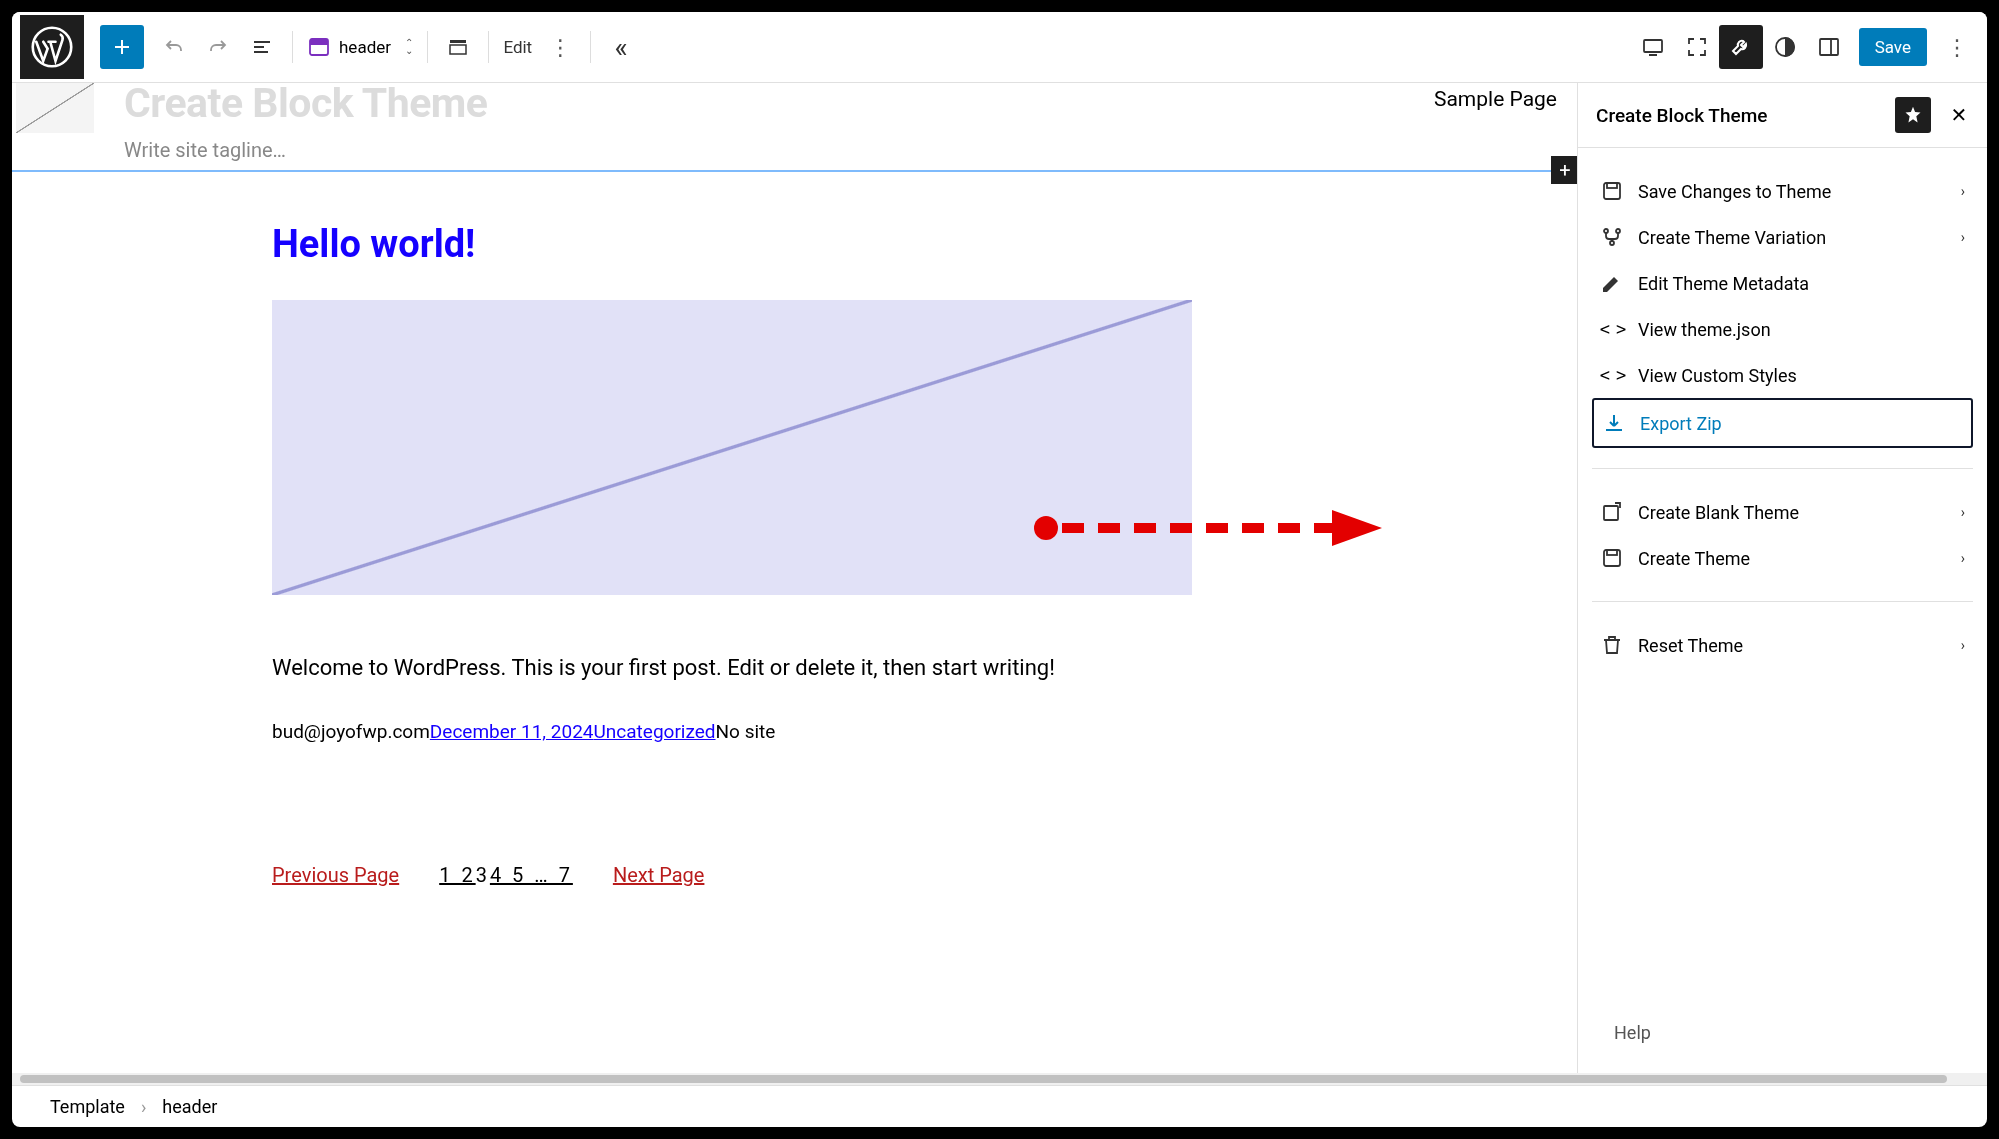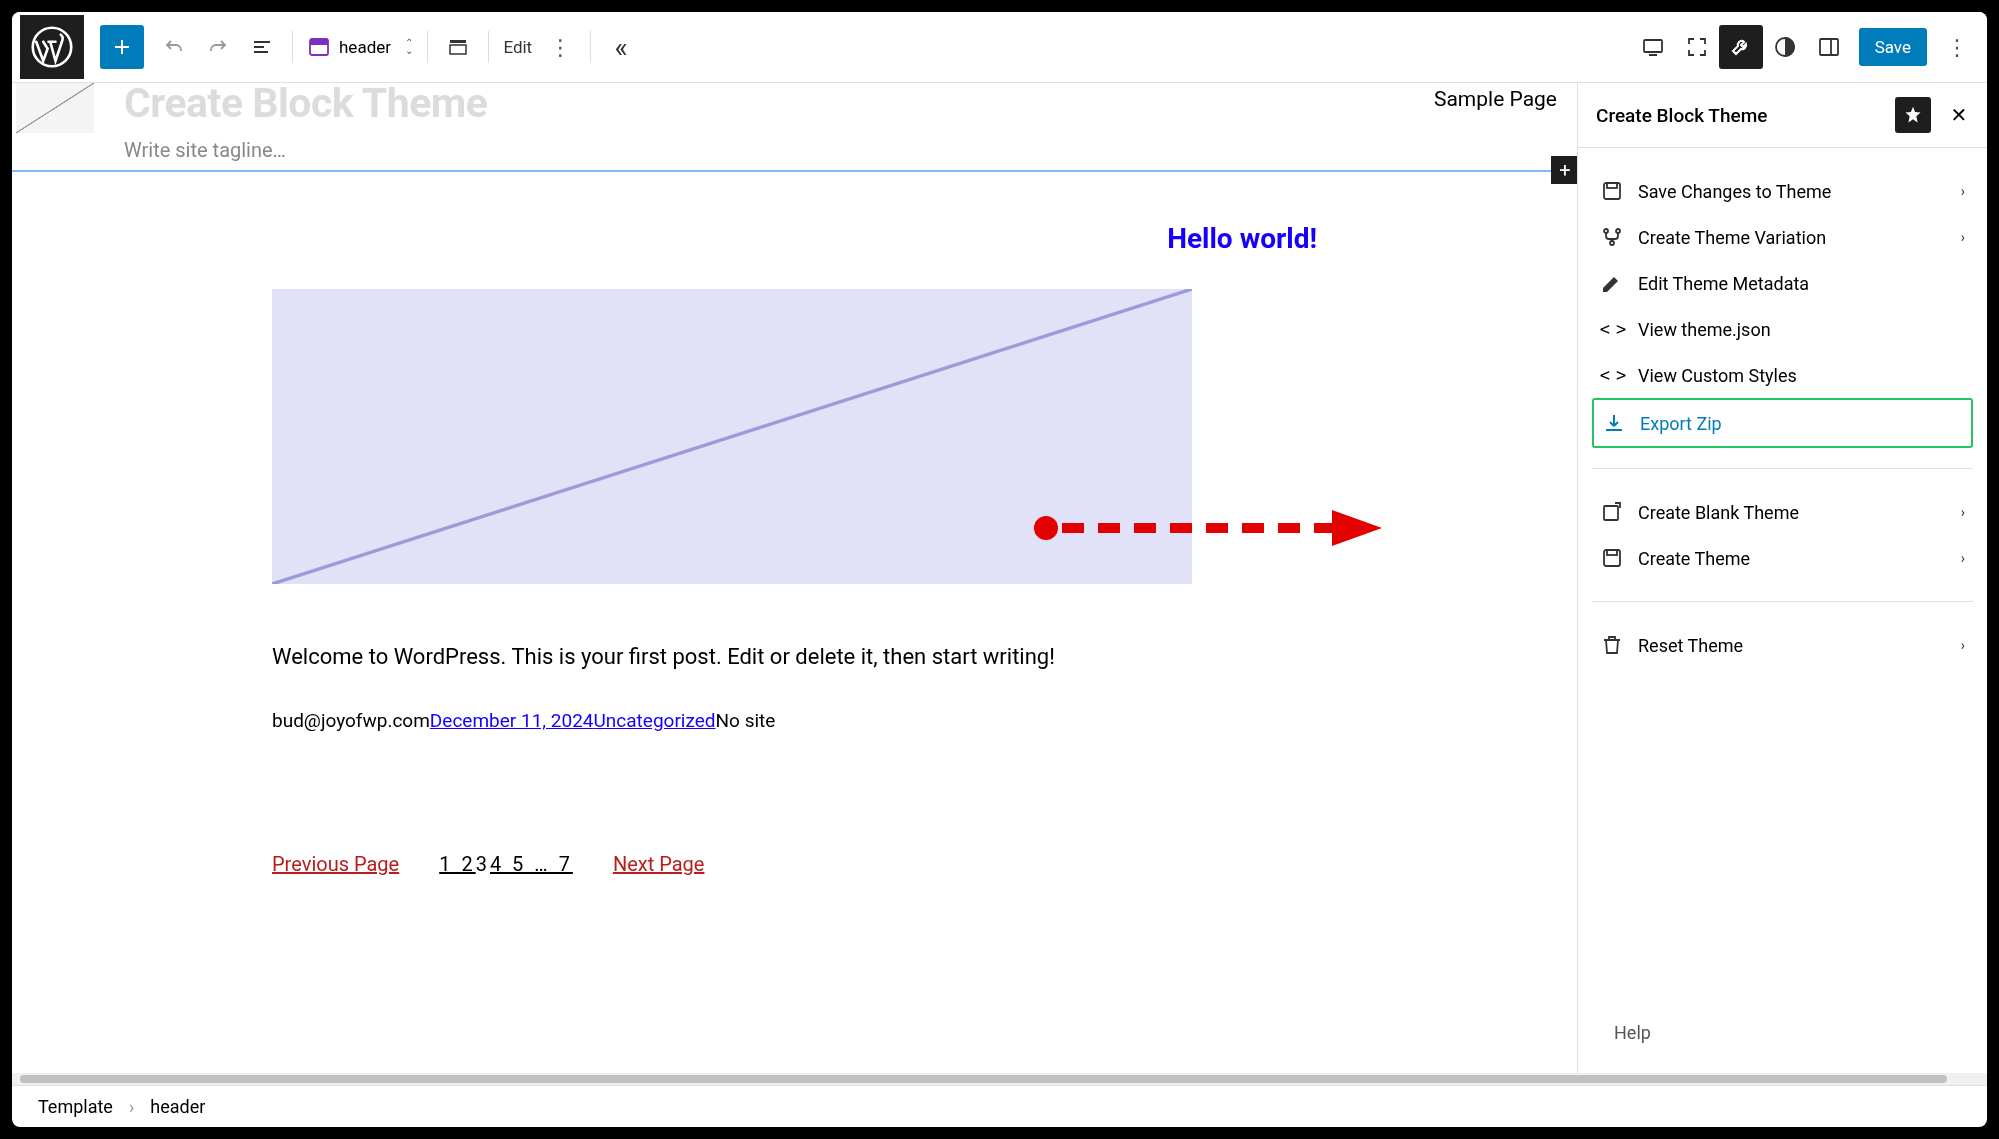--- a/index.html
+++ b/index.html
@@ -29,21 +29,21 @@
     .header-inner { display: flex; align-items: flex-start; padding: 0 20px 0 0; }
     .logo-placeholder { width: 78px; height: 50px; background: #f4f4f4; position: relative; overflow: hidden; margin-left: 4px; }
     .logo-placeholder::after { content:''; position:absolute; inset:0; background: linear-gradient(to bottom right, transparent 49%, #999 49.5%, #999 50.5%, transparent 51%); }
     .site-title-block { flex: 1; padding-left: 30px; }
     .site-title { font-size: 41px; font-weight: 700; color: #dcdcdc; letter-spacing: -0.5px; line-height: 1; }
     .site-tagline { color: #888; font-size: 20px; margin-top: 14px; }
     .sample-link { font-size: 21px; color: #000; white-space: nowrap; padding-top: 4px; }
     .add-header { position: absolute; right: -2px; bottom: -14px; width: 28px; height: 28px; background: #1e1e1e; color: #fff; display: flex; align-items: center; justify-content: center; font-size: 20px; }
     
     .content-region { padding: 50px 260px; }
-    .post-title { color: #1500ff; font-size: 28px; font-weight: 700; margin-bottom: 34px; text-align: right; }
+    .post-title { color: #1500ff; font-size: 38px; font-weight: 700; margin-bottom: 34px; }
     .featured-img { width: 920px; height: 295px; background: #e1e1f7; position: relative; overflow: hidden; }
     .featured-img::after { content:''; position:absolute; top:0; left:0; right:0; bottom:0; background: linear-gradient(to bottom right, transparent 49.6%, #9b9bd7 49.8%, #9b9bd7 50.2%, transparent 50.4%); }
     .post-body { font-size: 22px; color: #000; margin-top: 60px; }
     .meta-row { display: flex; font-size: 19px; margin-top: 40px; }
     .meta-row a { color: #1500ff; text-decoration: underline; }
     .pagination { display: flex; gap: 40px; align-items: center; margin-top: 120px; font-size: 20px; }
     .pagination a { color: #b91c1c; text-decoration: underline; }
     .pagination .nums span { text-decoration: underline; letter-spacing: 3px; text-align: center; }
     .pagination .nums span.cur { text-decoration: none; color: #000; }
     
@@ -51,30 +51,30 @@
     
     .sidebar { width: 410px; border-left: 1px solid #e0e0e0; display: flex; flex-direction: column; background: #fff; }
     .sidebar-header { display: flex; align-items: center; padding: 14px 10px 14px 18px; border-bottom: 1px solid #e0e0e0; gap: 10px; }
     .sidebar-title { font-size: 19px; font-weight: 500; flex: 1; }
     .star-badge { width: 36px; height: 36px; background: #1e1e1e; border-radius: 3px; display: flex; align-items: center; justify-content: center; }
     .close-sidebar { width: 36px; height: 36px; display: flex; align-items: center; justify-content: center; cursor: pointer; font-size: 20px; border:none; background:transparent;}
     .sidebar-body { flex: 1; padding: 20px 14px; overflow: auto; }
     .panel-item { display: flex; align-items: center; padding: 11px 8px; cursor: pointer; font-size: 18px; border-radius: 3px; gap: 14px; }
     .panel-item .icon-slot { width: 24px; height: 24px; display: flex; align-items: center; justify-content: center; flex-shrink:0; }
     .panel-item .chev { margin-left: auto; font-size: 14px; color: #333; }
-    .panel-item.highlighted { border: 2px solid #22c55e; border-radius: 3px; color: #007cba; }
+    .panel-item.highlighted { border: 2px solid #0f172a; border-radius: 3px; color: #007cba; }
     .panel-item.highlighted .icon-slot svg { stroke: #007cba; }
     .panel-sep { height: 1px; background: #e0e0e0; margin: 20px 0; }
     .help-item { display: flex; align-items: center; gap: 14px; padding: 10px 8px; color: #555; font-size: 18px; cursor: pointer; margin-top: auto; }
     .sidebar-body-wrapper { display: flex; flex-direction: column; height: 100%; }
     
     .scrollbar-h { height: 12px; background: #f0f0f0; position: relative; }
     .scrollbar-h::after { content:''; position:absolute; left:8px; right:40px; top:2px; bottom:2px; background: #c1c1c1; border-radius: 4px; }
     
-    .breadcrumb { padding: 10px 26px; font-size: 18px; display: flex; align-items: center; gap: 16px; border-top: 1px solid #e0e0e0; }
+    .breadcrumb { padding: 10px 38px; font-size: 18px; display: flex; align-items: center; gap: 16px; border-top: 1px solid #e0e0e0; }
     .breadcrumb .sep { color: #999; }
     
     .icon-kebab::after { content:'⋮'; font-size: 22px; color: #555;}
     .icon-chevron-left-dbl::after { content:'«'; font-size: 28px; color: #333; }
     .code-icons { font-family: monospace; font-size: 17px; letter-spacing: -2px; }
   </style>
 </head>
 <body>
 
 <div class="frame">

